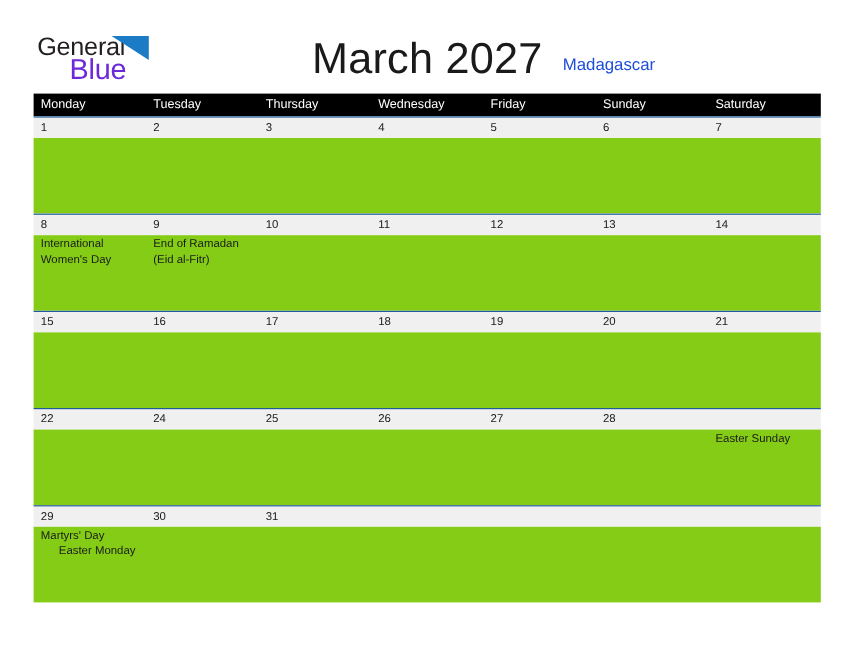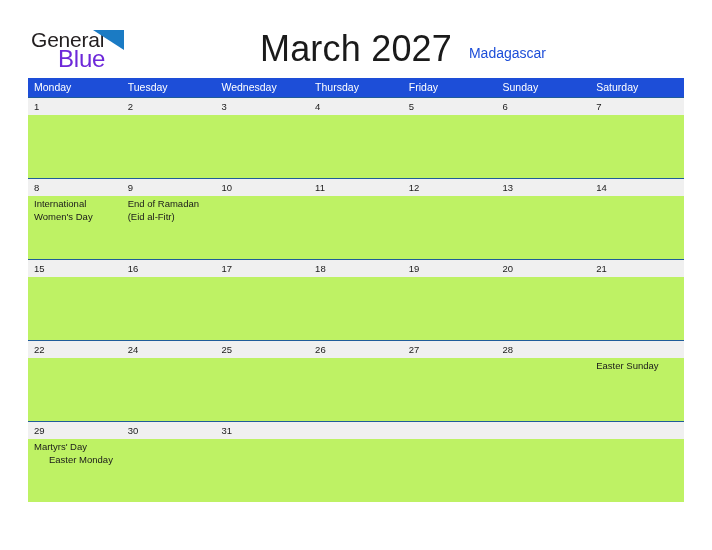--- a/index.html
+++ b/index.html
@@ -94,21 +94,21 @@
     position: absolute;
     left: 28px;
     top: 78px;
     width: 656px;
   }
 
   .dow-row {
     display: flex;
     width: 656px;
     height: 19px;
-    background: #1d4ed8;
+    background: #000000;
   }
   .dow-cell {
     flex: 0 0 93.714px;
     width: 93.714px;
     box-sizing: border-box;
     padding-left: 6px;
     color: #ffffff;
     font-size: 10.5px;
     line-height: 19px;
     font-family: "Liberation Sans", sans-serif;
@@ -138,21 +138,21 @@
     font-family: "Liberation Sans", sans-serif;
   }
   .date-cell.empty {
     color: transparent;
   }
 
   .week-events {
     display: flex;
     width: 656px;
     height: 63px;
-    background: #bef264;
+    background: #84cc16;
   }
   .event-cell {
     flex: 0 0 93.714px;
     width: 93.714px;
     box-sizing: border-box;
     padding: 2px 4px 0 6px;
     font-size: 9.5px;
     line-height: 12.5px;
     color: #1a1a1a;
     font-family: "Liberation Sans", sans-serif;
@@ -187,22 +187,22 @@
 
     <div class="country">Madagascar</div>
 
   </div>
 
   <div class="calendar">
 
     <div class="dow-row">
       <div class="dow-cell">Monday</div>
       <div class="dow-cell">Tuesday</div>
+      <div class="dow-cell">Thursday</div>
       <div class="dow-cell">Wednesday</div>
-      <div class="dow-cell">Thursday</div>
       <div class="dow-cell">Friday</div>
       <div class="dow-cell">Sunday</div>
       <div class="dow-cell">Saturday</div>
     </div>
 
     <div id="weeks-container">
         <div class="week">
           <div class="week-dates">
             <div class="date-cell">1</div>
             <div class="date-cell">2</div>

